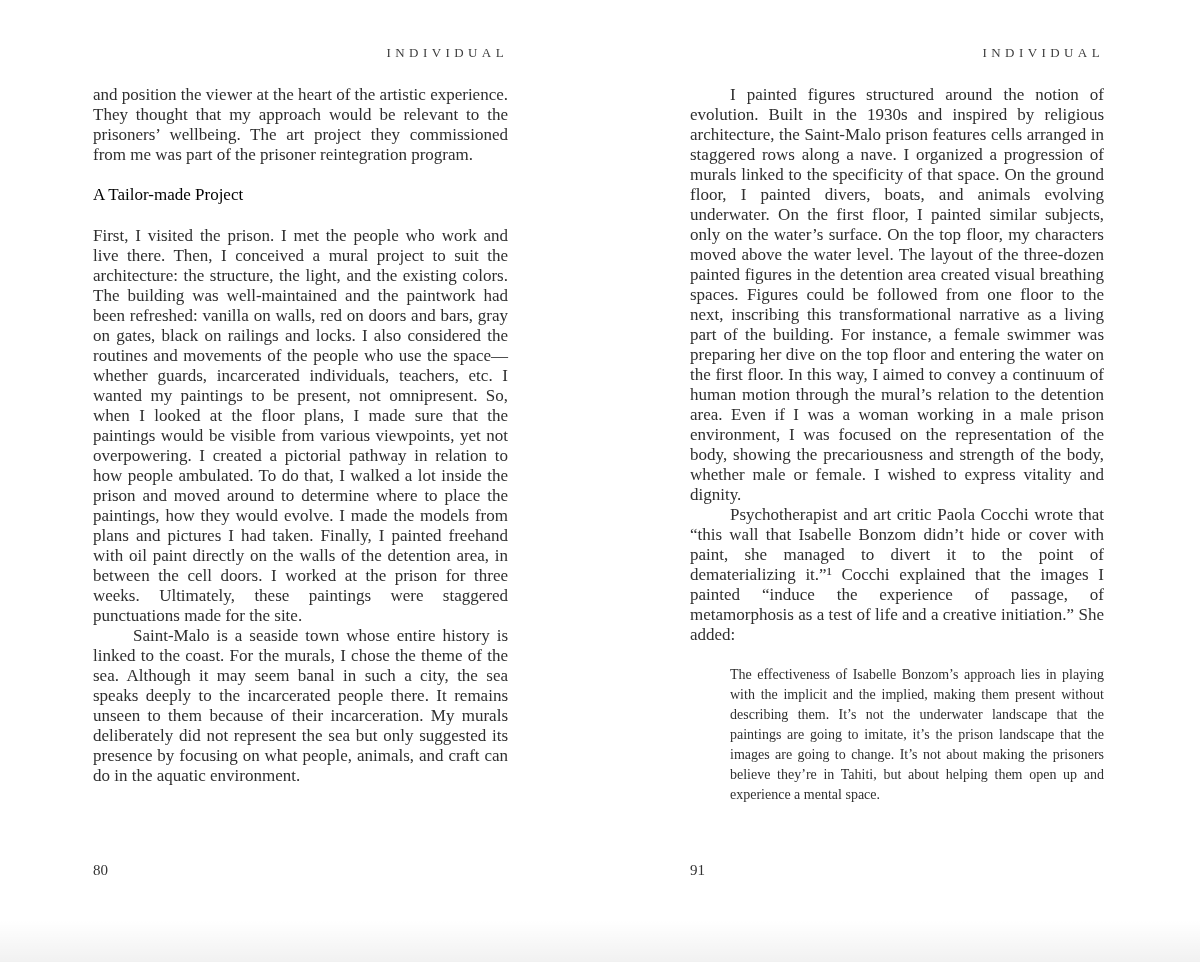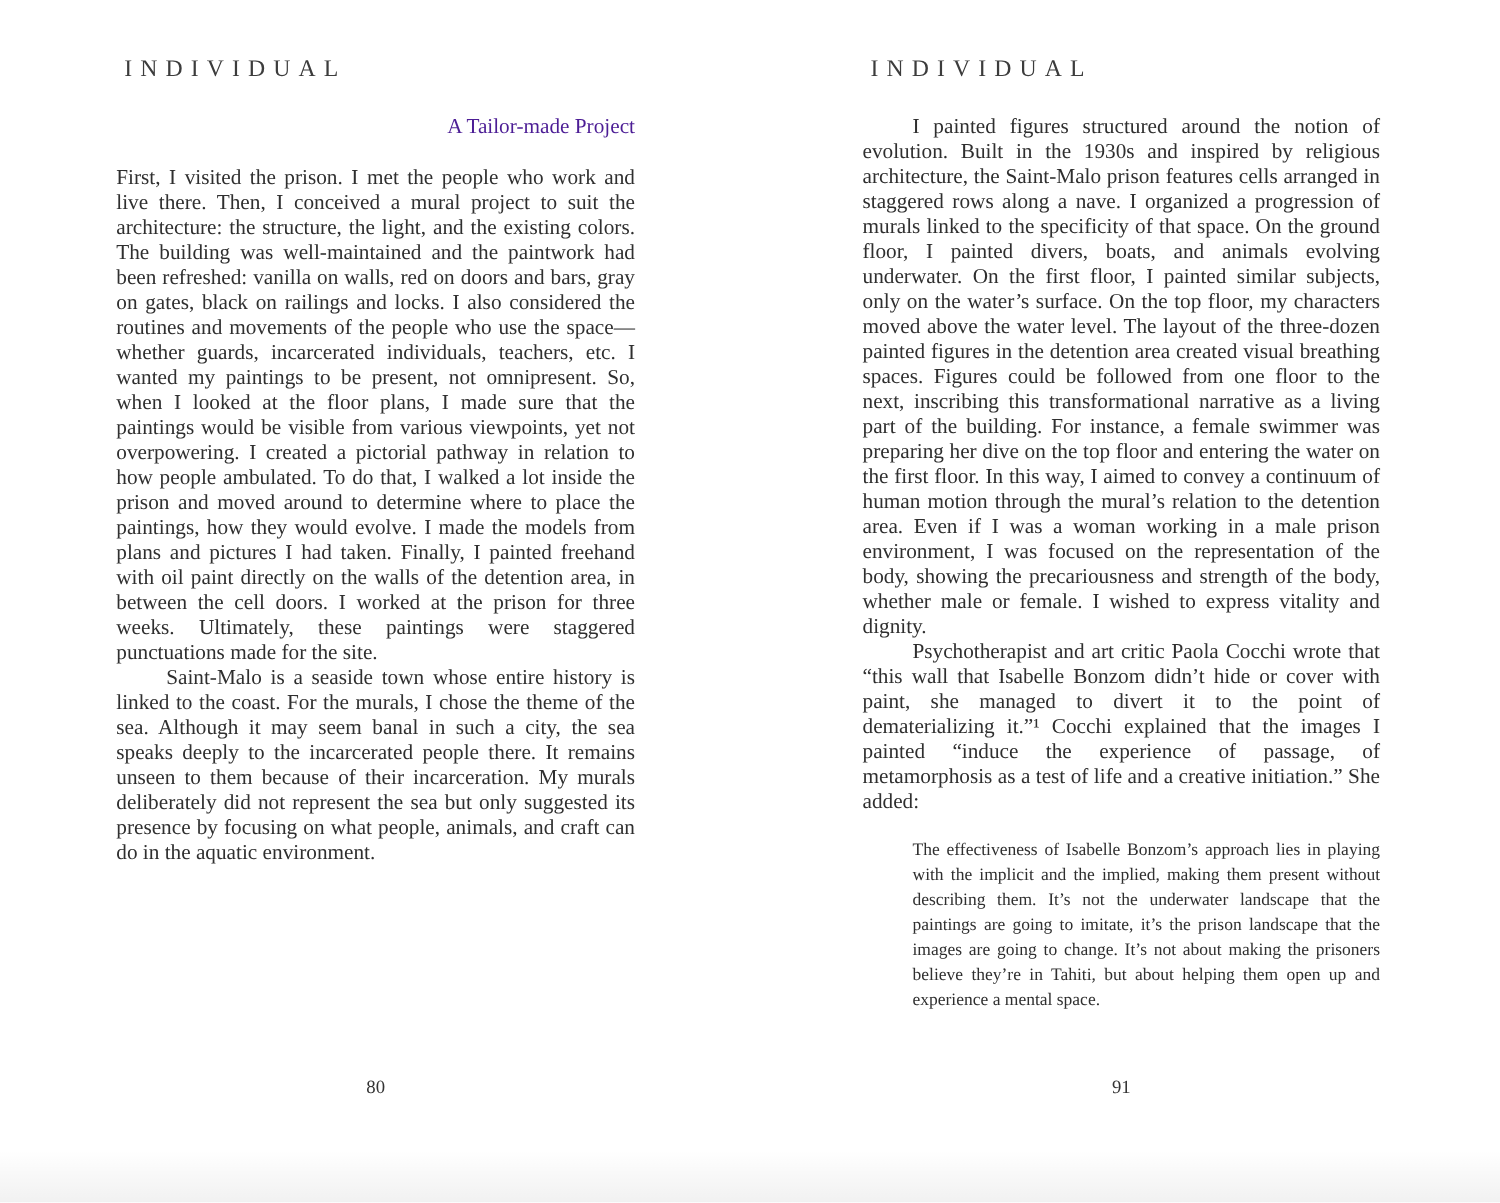--- a/index.html
+++ b/index.html
@@ -17,62 +17,61 @@
   }
   .page {
     position: absolute;
     top: 45px;
     bottom: 0;
   }
   .page-left  { left: 93px;  width: 415px; }
   .page-right { left: 690px; width: 414px; }
 
   .running-header {
-    text-align: left;
-    font-size: 19px;
+    text-align: right;
+    font-size: 13px;
     letter-spacing: 0.34em;
     color: #3c3c3c;
     margin: 0 0 24px 0;
     text-indent: 0.34em; 
   }
 
   .body-par {
     margin: 0;
     font-size: 17px;
     line-height: 20px;
     text-align: justify;
     hyphens: auto;
     -webkit-hyphens: auto;
   }
   .indent { text-indent: 2.35em; }
 
   .section-heading {
     font-size: 17px;
     font-weight: normal;
-    text-align: right;
+    text-align: left;
     margin: 20px 0 21px 0;
     line-height: 20px;
-    color: #4c1d95;
+    color: #000000;
   }
 
   .block-quote {
     margin: 20px 0 0 40px;
     font-size: 14px;
     line-height: 20px;
     text-align: justify;
     hyphens: auto;
     -webkit-hyphens: auto;
   }
 
   .page-number {
     position: absolute;
     top: 817px;
     left: 0;
     width: 100%;
-    text-align: center;
     font-size: 15px;
     color: #333333;
     font-variant-numeric: oldstyle-nums;
   }
 
   .bottom-shadow {
     position: absolute;
     left: 0;
     bottom: 0;
     width: 100%;
@@ -82,20 +81,21 @@
   }
 </style>
 </head>
 <body>
 
 <div>
 
   <section class="page page-left">
     <header class="running-header">INDIVIDUAL</header>
 
+    <p class="body-par">and position the viewer at the heart of the artistic experience. They thought that my approach would be relevant to the prisoners’ wellbeing. The art project they commissioned from me was part of the prisoner reintegration program.</p>
 
     <h2 class="section-heading">A Tailor-made Project</h2>
 
     <p class="body-par">First, I visited the prison. I met the people who work and live there. Then, I conceived a mural project to suit the architecture: the structure, the light, and the existing colors. The building was well-maintained and the paintwork had been refreshed: vanilla on walls, red on doors and bars, gray on gates, black on railings and locks. I also considered the routines and movements of the people who use the space—whether guards, incarcerated individuals, teachers, etc. I wanted my paintings to be present, not omnipresent. So, when I looked at the floor plans, I made sure that the paintings would be visible from various viewpoints, yet not overpowering. I created a pictorial pathway in relation to how people ambulated. To do that, I walked a lot inside the prison and moved around to determine where to place the paintings, how they would evolve. I made the models from plans and pictures I had taken. Finally, I painted freehand with oil paint directly on the walls of the detention area, in between the cell doors. I worked at the prison for three weeks. Ultimately, these paintings were staggered punctuations made for the site.</p>
 
     <p class="body-par indent">Saint-Malo is a seaside town whose entire history is linked to the coast. For the murals, I chose the theme of the sea. Although it may seem banal in such a city, the sea speaks deeply to the incarcerated people there. It remains unseen to them because of their incarceration. My murals deliberately did not represent the sea but only suggested its presence by focusing on what people, animals, and craft can do in the aquatic environment.</p>
 
     <div class="page-number">80</div>
   </section>
 

